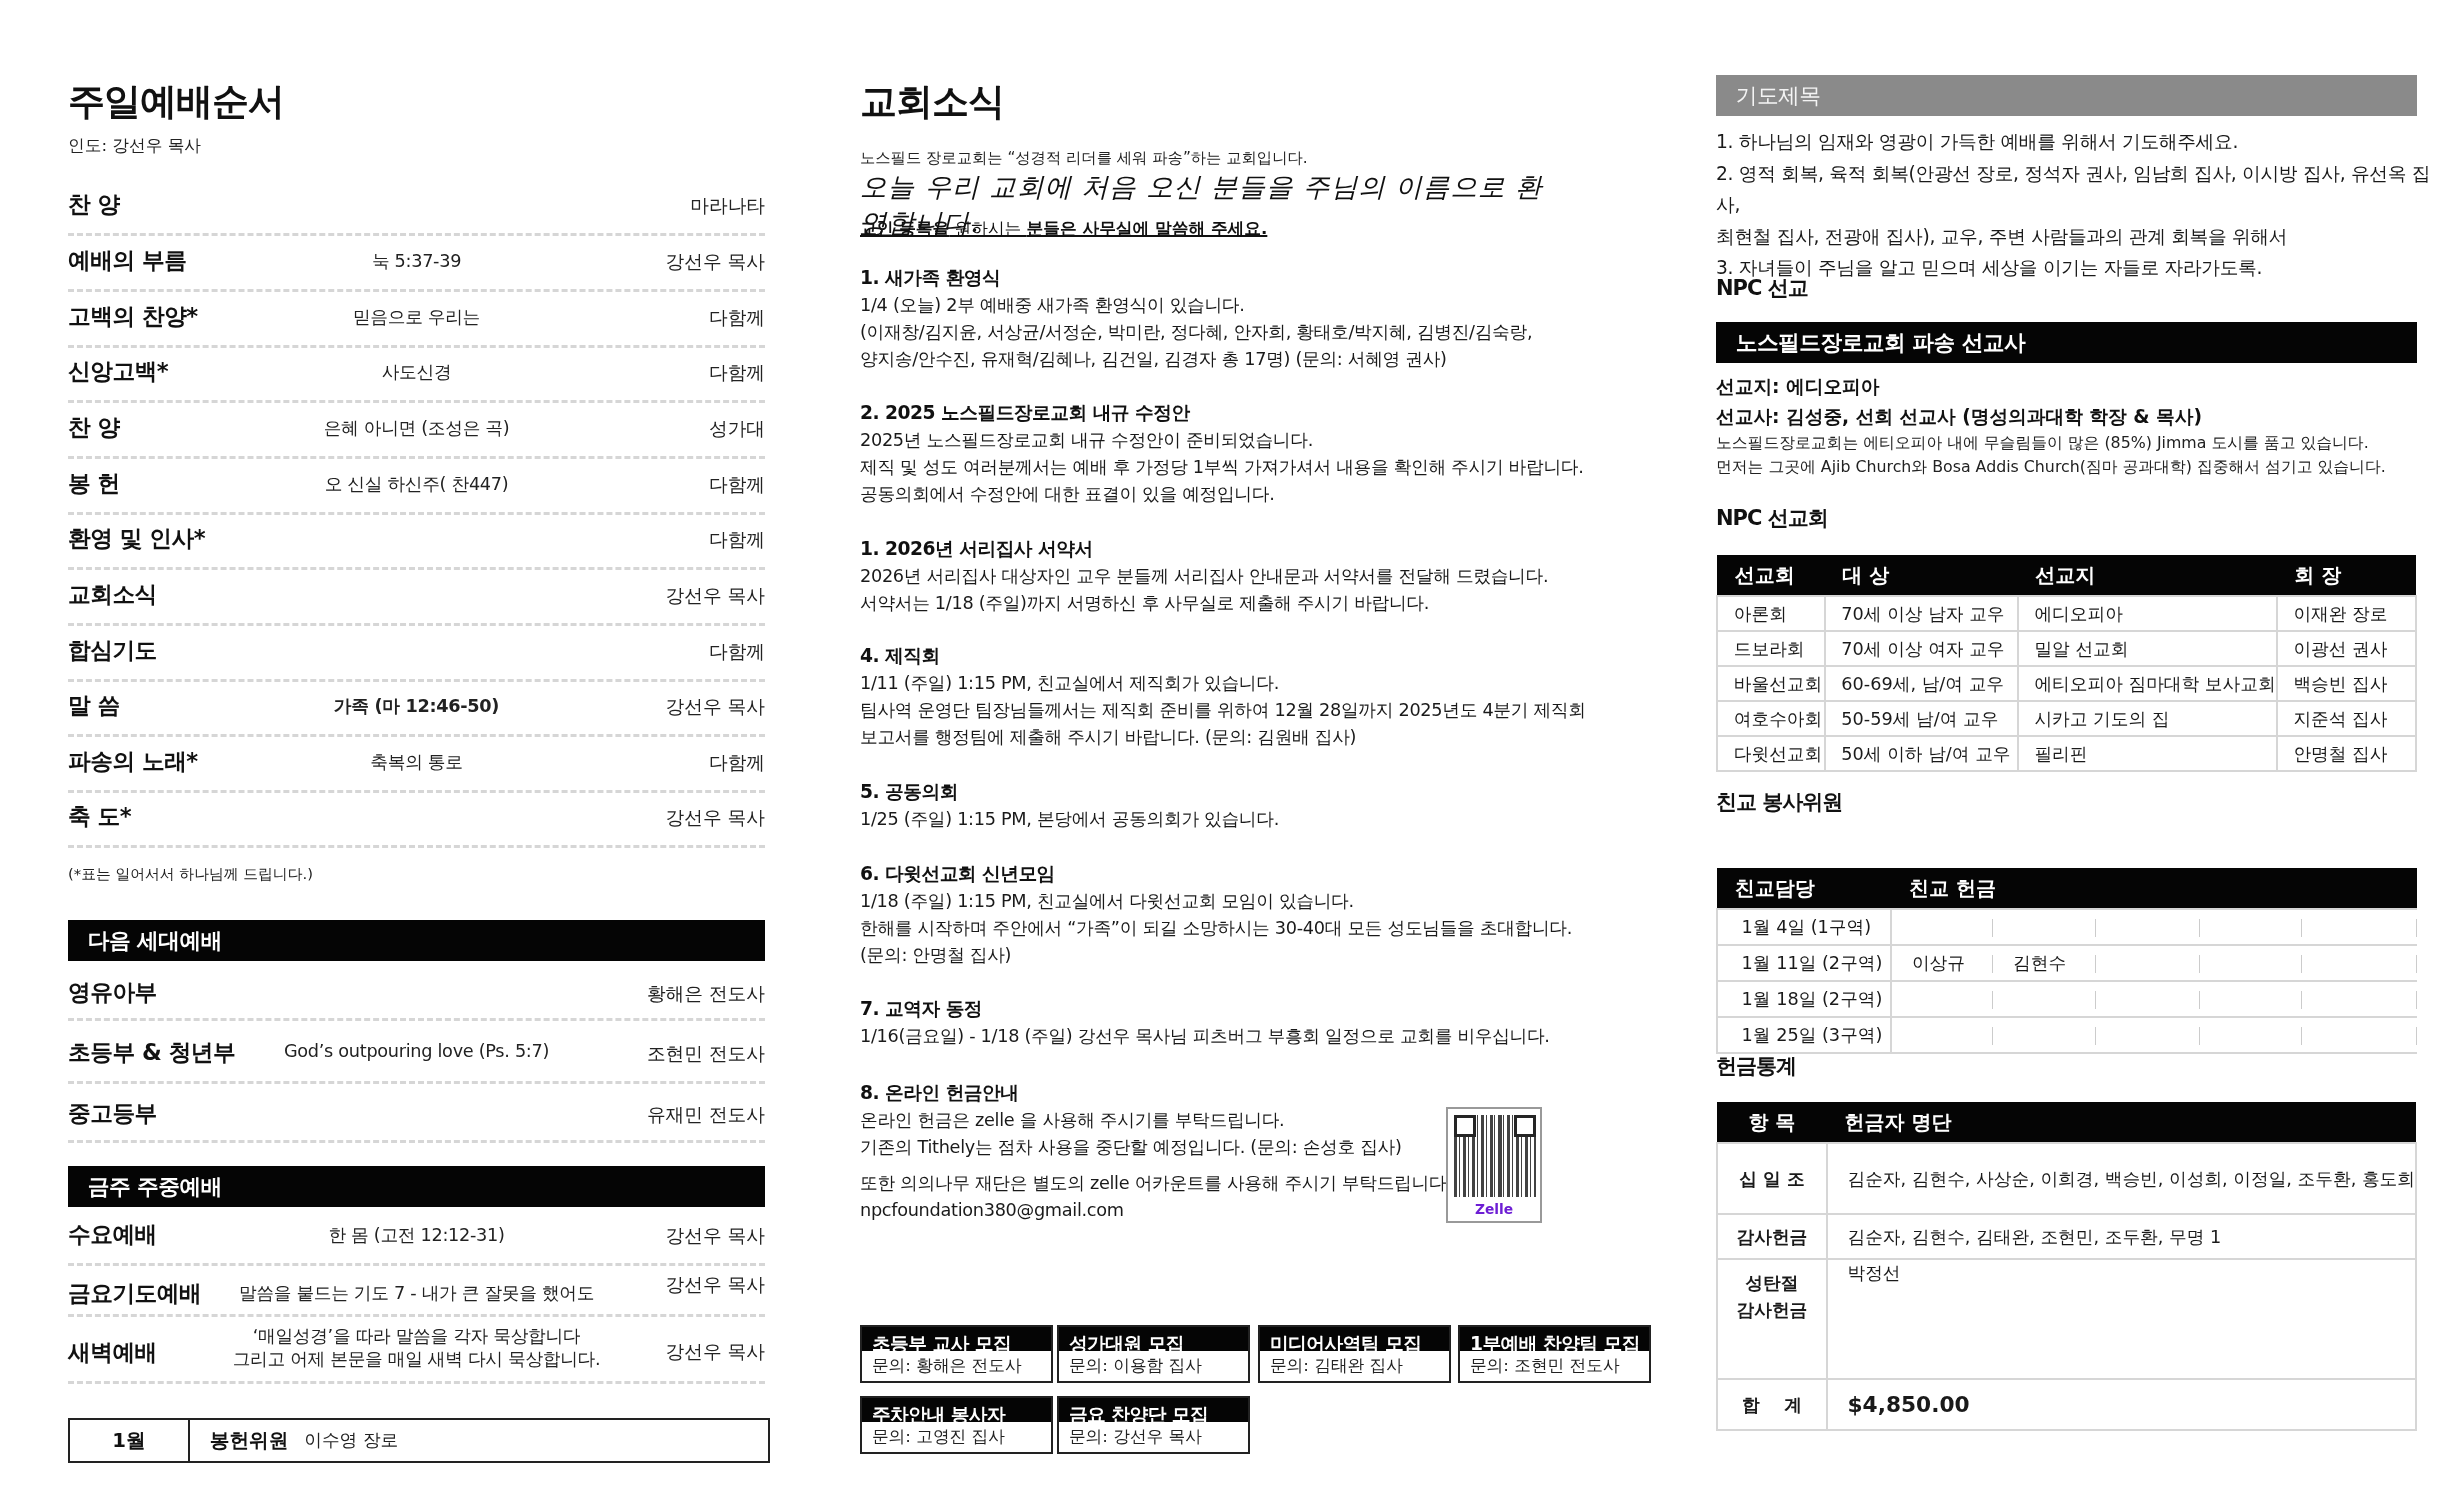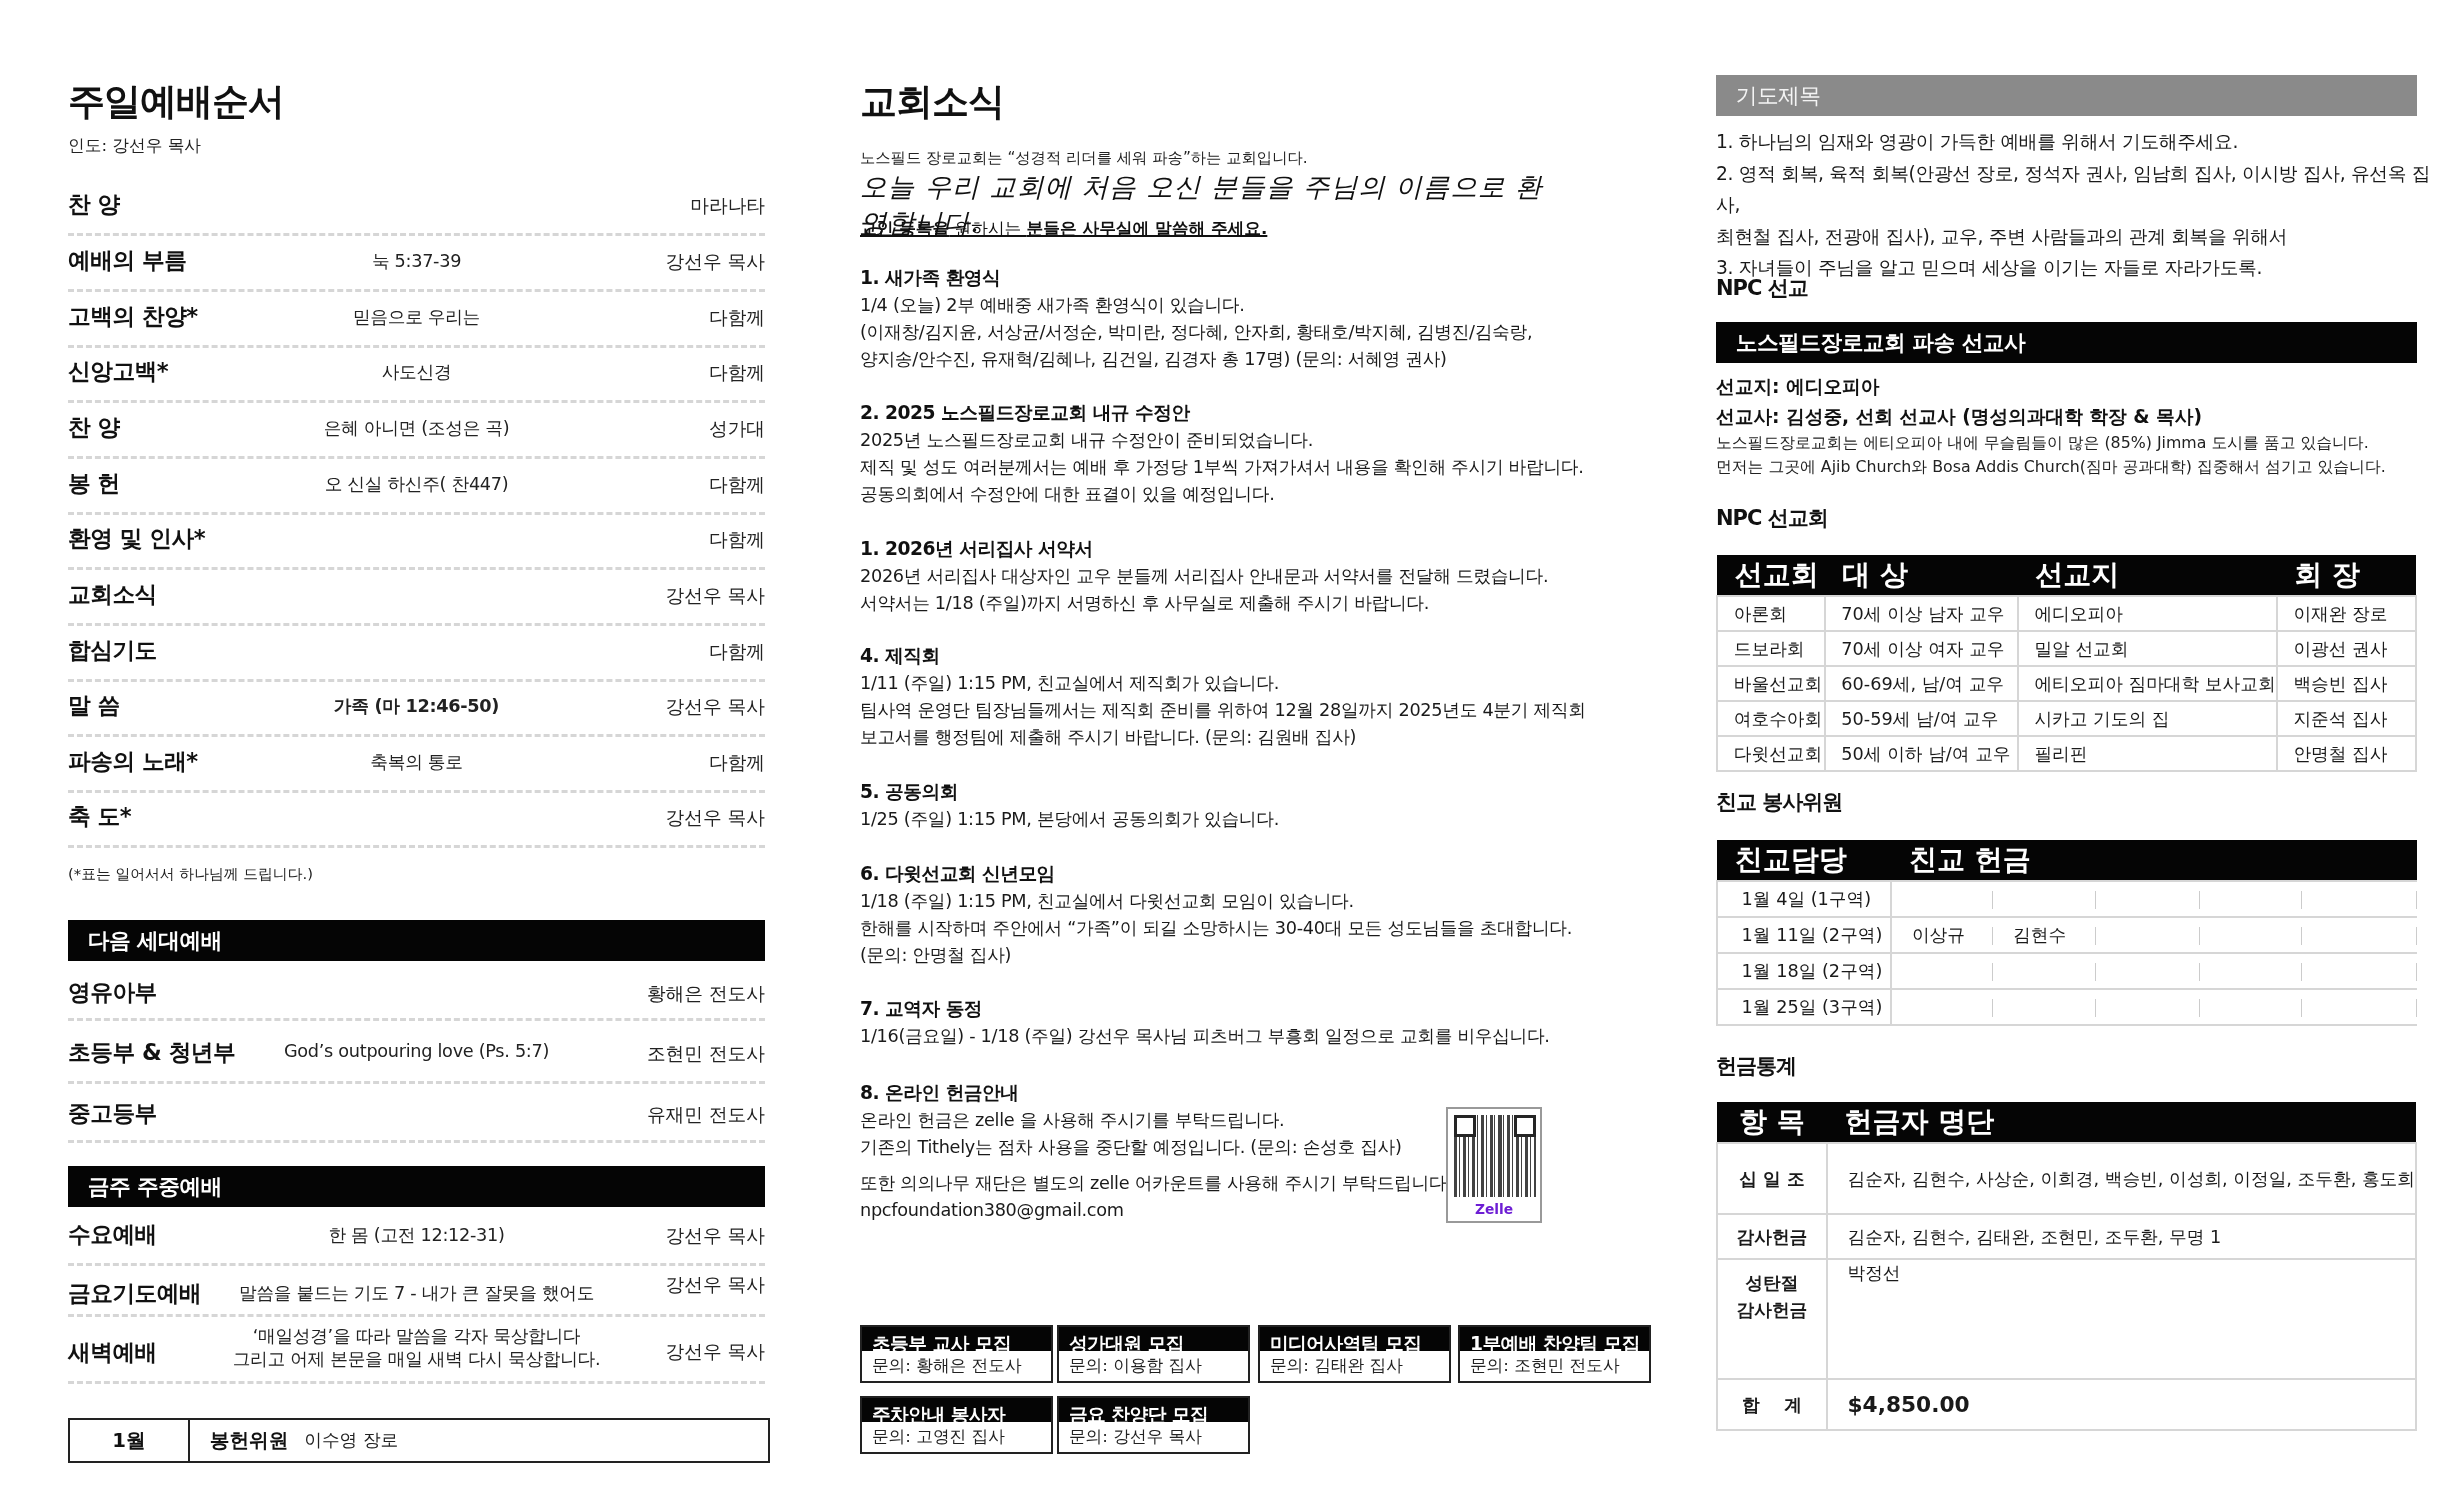--- a/index.html
+++ b/index.html
@@ -55,21 +55,21 @@
   .recruit .bd { font-size: 16.7px; height: 29.6px; line-height: 29.6px; padding-left: 9.9px; color: #222; white-space: nowrap; }
 
   
   .prayer { position: absolute; left: 0; width: 729px; font-size: 18.7px; line-height: 31.5px; color: #1a1a1a; letter-spacing: -0.3px; }
   .h2 { position: absolute; left: 0; font-weight: bold; font-size: 21px; letter-spacing: -1px; }
   .mis { position: absolute; left: 0; }
   .mis .b { font-weight: bold; font-size: 18.7px; line-height: 29.6px; }
   .mis .s { font-size: 15.8px; line-height: 23.6px; color: #222; white-space: nowrap; }
 
   table { position: absolute; left: 0; width: 701px; border-collapse: collapse; }
-  th { background: #050505; color: #fff; font-weight: bold; font-size: 28px; text-align: left; height: 41px; padding-left: 17.7px; }
+  th { background: #050505; color: #fff; font-weight: bold; font-size: 20px; text-align: left; height: 41px; padding-left: 17.7px; }
   td { border: 2px solid #d6d6d6; font-size: 17.7px; color: #1a1a1a; padding-left: 15.8px; white-space: nowrap; }
   .npc td { height: 35px; }
   .vol td { height: 36px; }
   .vol td.slot { border-left: none; border-right: none; position: relative; padding-left: 19.7px; }
   .vol td.slot::after { content: ""; position: absolute; right: 0; top: 8.9px; height: 17.7px; border-right: 1px solid #ccc; }
   .vol td.date { text-align: left; padding-left: 23.6px; }
   .off td.item { font-weight: bold; text-align: center; padding-left: 0; width: 118px; }
   .off td { padding-left: 19.7px; }
   .off td.total { font-weight: bold; font-size: 21.7px; }
 </style>
@@ -344,21 +344,21 @@
         <tr>
           <td>다윗선교회</td>
           <td>50세 이하 남/여 교우</td>
           <td>필리핀</td>
           <td>안명철 집사</td>
         </tr>
       </tbody>
   </table>
 
   <div class="h2" style="top:788px;">친교 봉사위원</div>
-  <table class="vol" style="top:840px;padding-left:7px;">
+  <table class="vol" style="top:868px;padding-left:7px;">
     <colgroup>
         <col style="width:174px">
         <col style="width:102px">
         <col style="width:102px">
         <col style="width:104px">
         <col style="width:102px">
         <col style="width:115px">
       </colgroup>
     <thead>
         <tr>

